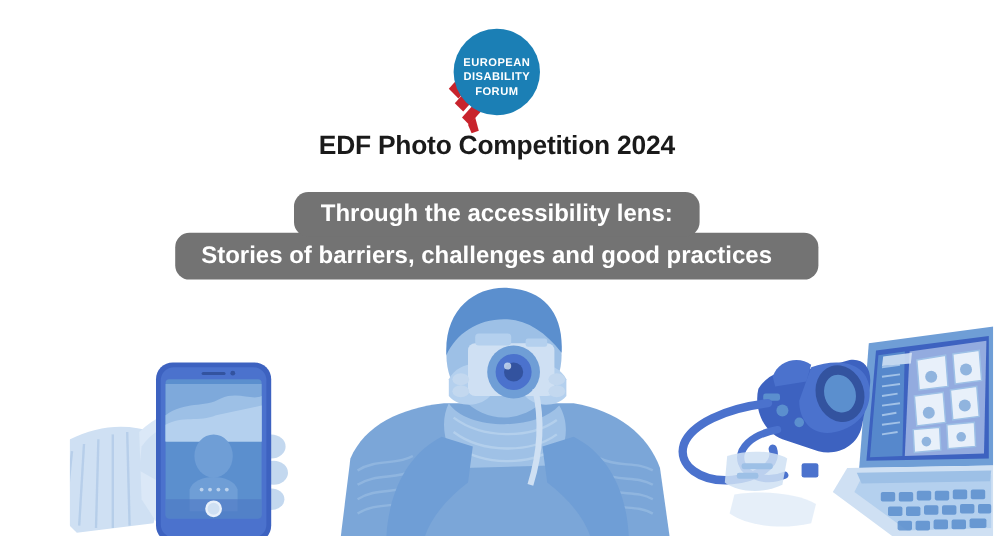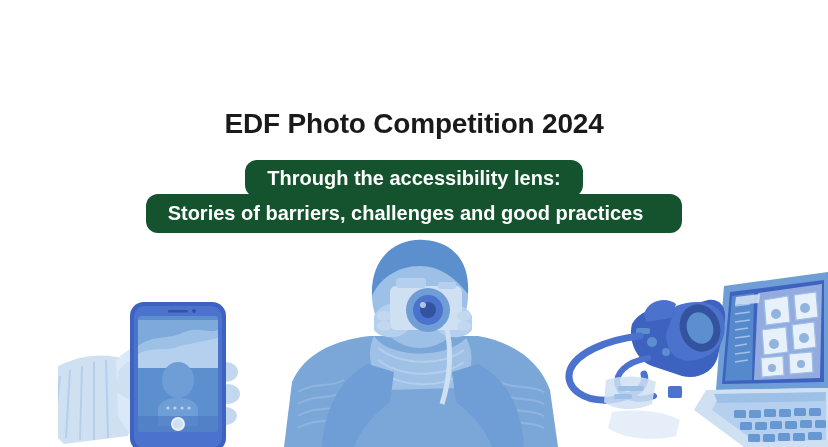--- a/index.html
+++ b/index.html
@@ -13,33 +13,33 @@
   .poster{position:relative;width:828px;height:447px;background:#fff;overflow:hidden;}
 
   
   .logo-wrap{position:absolute;left:362px;top:16px;width:104px;height:96px;}
   .logo-svg{display:block;width:104px;height:96px;}
 
   
   .title{
     position:absolute;left:0;top:108px;width:828px;
     text-align:center;
-    font-size:28px;font-weight:bold;
+    font-size:22px;font-weight:bold;
     color:#1a1a1a;
     letter-spacing:-0.2px;
     white-space:nowrap;
   }
 
   
   .banner{
     position:absolute;left:0;top:160px;width:828px;
     display:flex;flex-direction:column;align-items:center;
   }
   .banner-line{
-    background:#14532d;
+    background:#737373;
     color:#ffffff;
     font-size:20px;font-weight:bold;
     line-height:1;
     white-space:nowrap;
     display:block;
   }
   .banner-line-1{
     border-radius:12px 12px 12px 12px;
     padding:8px 22px 9px 22px;
     margin-bottom:-3px;
@@ -58,20 +58,37 @@
 
   .ph-phone{left:58px;top:44px;width:230px;height:171px;}
   .ph-person{left:278px;top:0px;width:290px;height:215px;}
   .ph-gear{left:548px;top:38px;width:280px;height:177px;}
 </style>
 </head>
 <body>
 
 <div class="poster">
 
+  <div class="logo-wrap">
+    <svg class="logo-svg" viewBox="0 0 104 96" xmlns="http://www.w3.org/2000/svg">
+
+      <g>
+        <path d="M12 58 L44 22 L52 30 L20 66 Z" fill="#c8232c"></path>
+        <path d="M17 70 L49 34 L56 41 L24 77 Z" fill="#c8232c"></path>
+        <path d="M23 82 L54 47 L60 53 L29 88 Z" fill="#c8232c"></path>
+        <path d="M28 88 L34 82 L37 93 L31 95 Z" fill="#c8232c"></path>
+      </g>
+
+      <circle cx="52" cy="44" r="36" fill="#1b7fb5"></circle>
+
+      <text x="52" y="39" text-anchor="middle" fill="#ffffff" font-family="Liberation Sans, sans-serif" font-size="9.3" font-weight="bold" letter-spacing="0.4">EUROPEAN</text>
+      <text x="52" y="51" text-anchor="middle" fill="#ffffff" font-family="Liberation Sans, sans-serif" font-size="9.3" font-weight="bold" letter-spacing="0.4">DISABILITY</text>
+      <text x="52" y="63" text-anchor="middle" fill="#ffffff" font-family="Liberation Sans, sans-serif" font-size="9.3" font-weight="bold" letter-spacing="0.4">FORUM</text>
+    </svg>
+  </div>
 
   <div class="title">EDF Photo Competition 2024</div>
 
   <div class="banner">
     <span class="banner-line banner-line-1">Through the accessibility lens:</span>
     <span class="banner-line banner-line-2">Stories of barriers, challenges and good practices</span>
   </div>
 
   <div class="photos">
 

